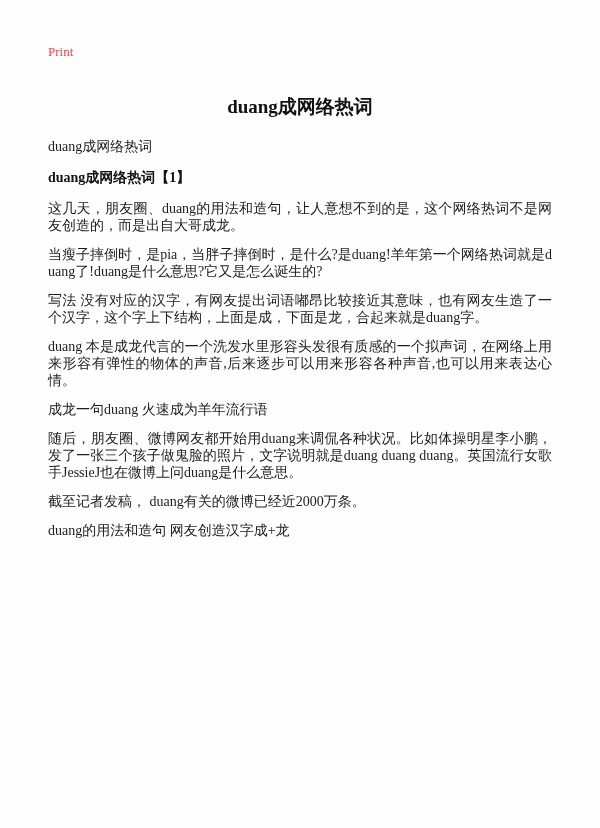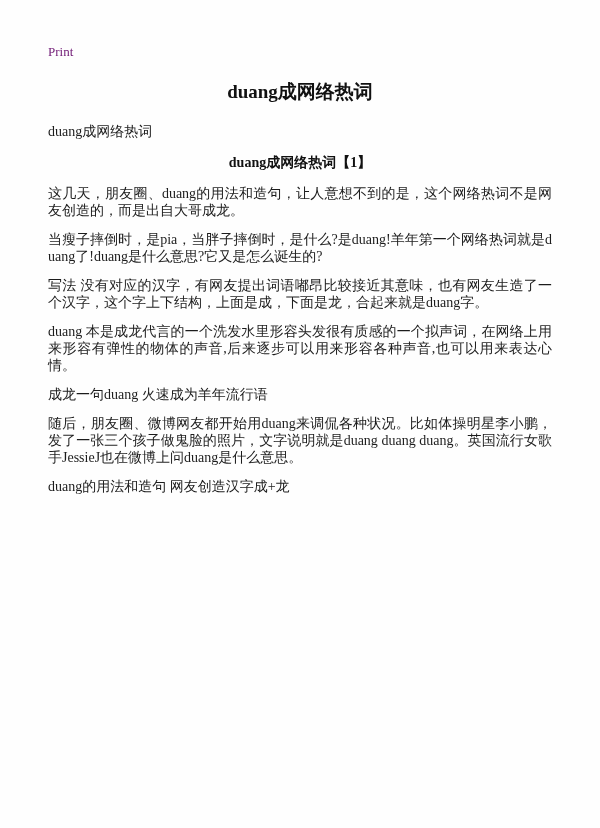--- a/index.html
+++ b/index.html
@@ -17,22 +17,22 @@
   .page {
     box-sizing: border-box;
     width: 600px;
     height: 828px;
     padding: 45px 48px 30px 48px;
     background: #fefefe;
   }
   .print-link {
     font-size: 13px;
     line-height: 14px;
-    margin: 0 0 20px 0;
-    color: #701a75;
+    margin: 0 0 35px 0;
+    color: #ef4444;
     cursor: pointer;
     width: -moz-fit-content;
     width: fit-content;
   }
   h1.doc-title {
     font-size: 19px;
     line-height: 26px;
     font-weight: bold;
     text-align: center;
     margin: 0 0 18px 0;
@@ -45,21 +45,21 @@
     text-align: justify;
     text-justify: inter-ideograph;
     word-break: break-all;
     color: #1c1c1c;
   }
   h2.section-heading {
     font-size: 14px;
     line-height: 17px;
     font-weight: bold;
     margin: 2px 0 14px 0;
-    text-align: center;
+    text-align: left;
     color: #111;
   }
   p.subtitle {
     margin-bottom: 14px;
   }
 </style>
 </head>
 <body>
 
 <div class="page">
@@ -81,16 +81,17 @@
 
   <p class="block">duang 本是成龙代言的一个洗发水里形容头发很有质感的一个拟声词，在网络上用来形容有弹性的物体的声音,后来逐步可以用来形容各种声音,也可以用来表达心情。</p>
 
   <p class="block">成龙一句duang 火速成为羊年流行语</p>
 
 
 
 
   <p class="block">随后，朋友圈、微博网友都开始用duang来调侃各种状况。比如体操明星李小鹏，发了一张三个孩子做鬼脸的照片，文字说明就是duang duang duang。英国流行女歌手JessieJ也在微博上问duang是什么意思。</p>
 
+  <p class="block">截至记者发稿， duang有关的微博已经近2000万条。</p>
 
   <p class="block">duang的用法和造句 网友创造汉字成+龙</p>
 
 </div>
 
 </body></html>

